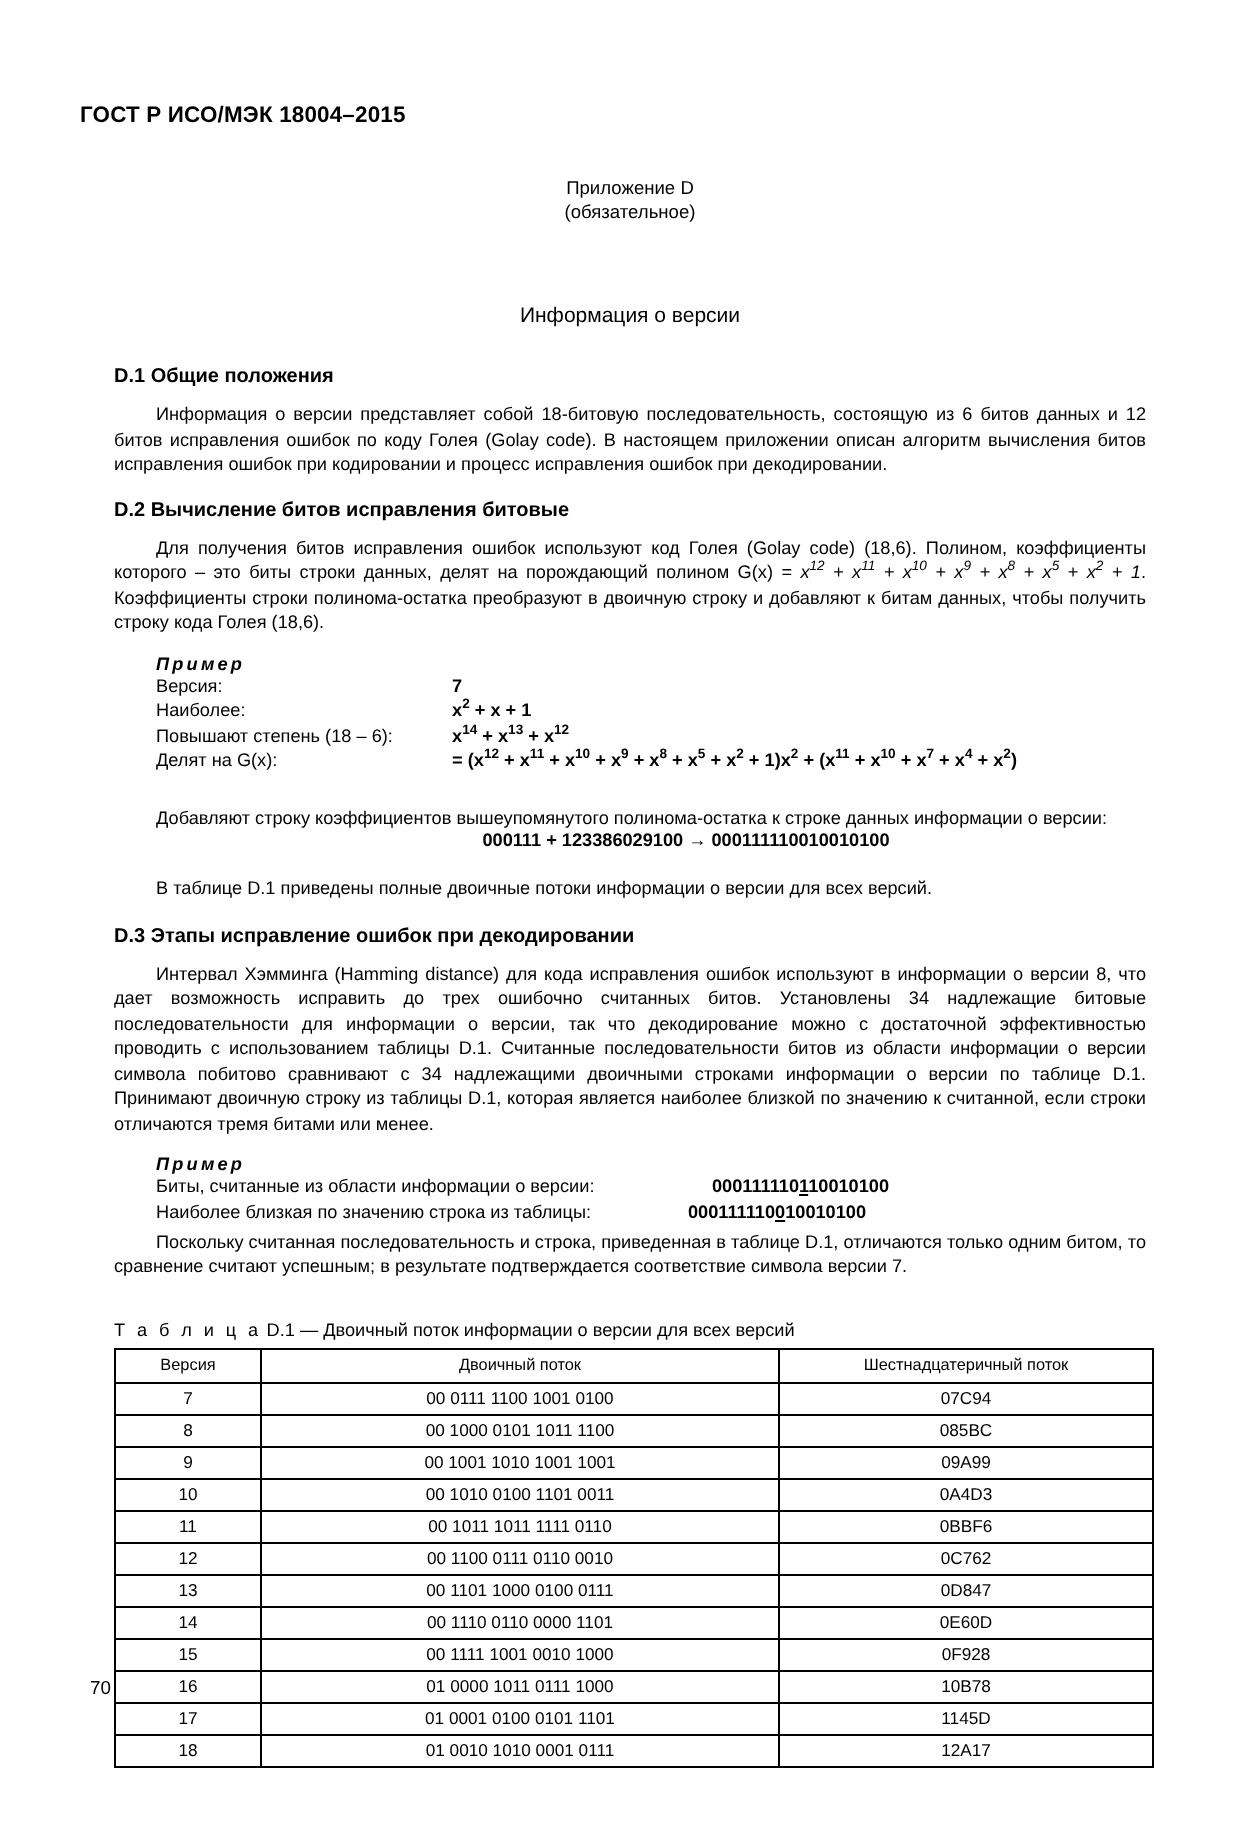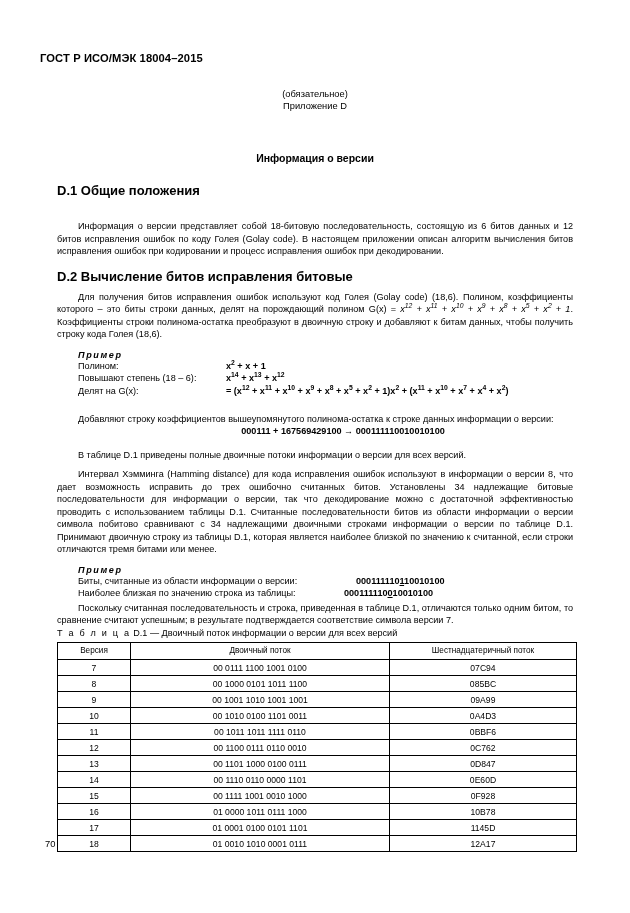--- a/index.html
+++ b/index.html
@@ -51,25 +51,25 @@
     line-height: 12.4px;
   }
 
   .section-title {
     position: absolute;
     left: 0;
     top: 152px;
     width: 630px;
     text-align: center;
     font-size: 10.5px;
-    font-weight: bold;
+    font-weight: normal;
   }
 
   h3.sub {
-    font-size: 13px;
+    font-size: 10px;
     font-weight: bold;
     margin: 0;
     padding: 0;
   }
 
   p {
     margin: 0;
     padding: 0;
     font-size: 9.1px;
     line-height: 12.5px;
@@ -140,64 +140,68 @@
   }
 </style>
 </head>
 <body>
 
 <div class="page">
 
   <div class="doc-header">ГОСТ Р ИСО/МЭК 18004–2015</div>
 
   <div class="annex-block">
+    <div>Приложение D</div>
     <div>(обязательное)</div>
-    <div>Приложение D</div>
   </div>
 
   <div class="section-title">Информация о версии</div>
 
   <div class="content">
 
     <h3 class="sub" style="margin-top:183px;">D.1 Общие положения</h3>
-    <p class="indent" style="margin-top:22px;">Информация о версии представляет собой 18-битовую последовательность, состоящую из 6 битов данных и 12 битов исправления ошибок по коду Голея (Golay code). В настоящем приложении описан алгоритм вычисления битов исправления ошибок при кодировании и процесс исправления ошибок при декодировании.</p>
+    <p class="indent" style="margin-top:7px;">Информация о версии представляет собой 18-битовую последовательность, состоящую из 6 битов данных и 12 битов исправления ошибок по коду Голея (Golay code). В настоящем приложении описан алгоритм вычисления битов исправления ошибок при кодировании и процесс исправления ошибок при декодировании.</p>
 
     <h3 class="sub" style="margin-top:11px;">D.2 Вычисление битов исправления битовые</h3>
     <p class="indent" style="margin-top:7px;"><span>Для получения битов исправления ошибок используют код Голея (Golay code) (18,6). Полином, коэффициенты которого – это биты строки данных, делят на порождающий полином G(x) = </span><span class="poly-inline ital">x<span class="sup">12</span> + x<span class="sup">11</span> + x<span class="sup">10</span> + x<span class="sup">9</span> + x<span class="sup">8</span> + x<span class="sup">5</span> + x<span class="sup">2</span> + 1</span><span>. Коэффициенты строки полинома-остатка преобразуют в двоичную строку и добавляют к битам данных, чтобы получить строку кода Голея (18,6).</span></p>
 
     <div class="example-head" style="margin-top:9px;">Пример</div>
 
     <div class="ex-row">
-      <span class="ex-label" style="width:148px;">Полином:</span><span class="ex-val sup-host">x<span class="sup">2</span> + x + 1</span>
+      <span class="ex-label" style="width:148px;">Версия:</span><span class="ex-val">7</span>
+    </div>
+    <div class="ex-row">
+      <span class="ex-label" style="width:148px;">Наиболее:</span><span class="ex-val sup-host">x<span class="sup">2</span> + x + 1</span>
     </div>
     <div class="ex-row">
       <span class="ex-label" style="width:148px;">Повышают степень (18 – 6):</span><span class="ex-val sup-host">x<span class="sup">14</span> + x<span class="sup">13</span> + x<span class="sup">12</span></span>
     </div>
     <div class="ex-row">
       <span class="ex-label" style="width:148px;">Делят на G(x):</span><span class="ex-val sup-host">= (x<span class="sup">12</span> + x<span class="sup">11</span> + x<span class="sup">10</span> + x<span class="sup">9</span> + x<span class="sup">8</span> + x<span class="sup">5</span> + x<span class="sup">2</span> + 1)x<span class="sup">2</span> + (x<span class="sup">11</span> + x<span class="sup">10</span> + x<span class="sup">7</span> + x<span class="sup">4</span> + x<span class="sup">2</span>)</span>
     </div>
 
     <p class="indent" style="margin-top:16px;">Добавляют строку коэффициентов вышеупомянутого полинома-остатка к строке данных информации о версии:</p>
-    <div style="text-align:center; font-size:9.1px; font-weight:bold; margin-top:0px; padding-left:56px;">000111 + 167569429100 → 000111110010010100</div>
+    <div style="text-align:center; font-size:9.1px; font-weight:bold; margin-top:0px; padding-left:56px;">000111 + 123386029100 → 000111110010010100</div>
     <p class="indent" style="margin-top:13px;">В таблице D.1 приведены полные двоичные потоки информации о версии для всех версий.</p>
 
+    <h3 class="sub" style="margin-top:12px;">D.3 Этапы исправление ошибок при декодировании</h3>
     <p class="indent" style="margin-top:7px;">Интервал Хэмминга (Hamming distance) для кода исправления ошибок используют в информации о версии 8, что дает возможность исправить до трех ошибочно считанных битов. Установлены 34 надлежащие битовые последовательности для информации о версии, так что декодирование можно с достаточной эффективностью проводить с использованием таблицы D.1. Считанные последовательности битов из области информации о версии символа побитово сравнивают с 34 надлежащими двоичными строками информации о версии по таблице D.1. Принимают двоичную строку из таблицы D.1, которая является наиболее близкой по значению к считанной, если строки отличаются тремя битами или менее.</p>
 
     <div class="example-head" style="margin-top:9px;">Пример</div>
 
     <div class="ex-row">
       <span class="ex-label" style="width:278px;">Биты, считанные из области информации о версии:</span><span class="ex-val"><span>000111110</span><span class="uline">1</span><span>10010100</span></span>
     </div>
     <div class="ex-row">
       <span class="ex-label" style="width:266px;">Наиболее близкая по значению строка из таблицы:</span><span class="ex-val"><span>000111110</span><span class="uline">0</span><span>10010100</span></span>
     </div>
 
     <p class="indent" style="margin-top:2px;">Поскольку считанная последовательность и строка, приведенная в таблице D.1, отличаются только одним битом, то сравнение считают успешным; в результате подтверждается соответствие символа версии 7.</p>
 
-    <div class="table-caption" style="margin-top:1px;"><span class="sp-word">Т а б л и ц а</span> <span>D.1 — Двоичный поток информации о версии для всех версий</span></div>
+    <div class="table-caption" style="margin-top:20px;"><span class="sp-word">Т а б л и ц а</span> <span>D.1 — Двоичный поток информации о версии для всех версий</span></div>
 
     <table class="d1">
       <thead>
         <tr>
           <th>Версия</th>
           <th>Двоичный поток</th>
           <th>Шестнадцатеричный поток</th>
         </tr>
       </thead>
       <tbody>

